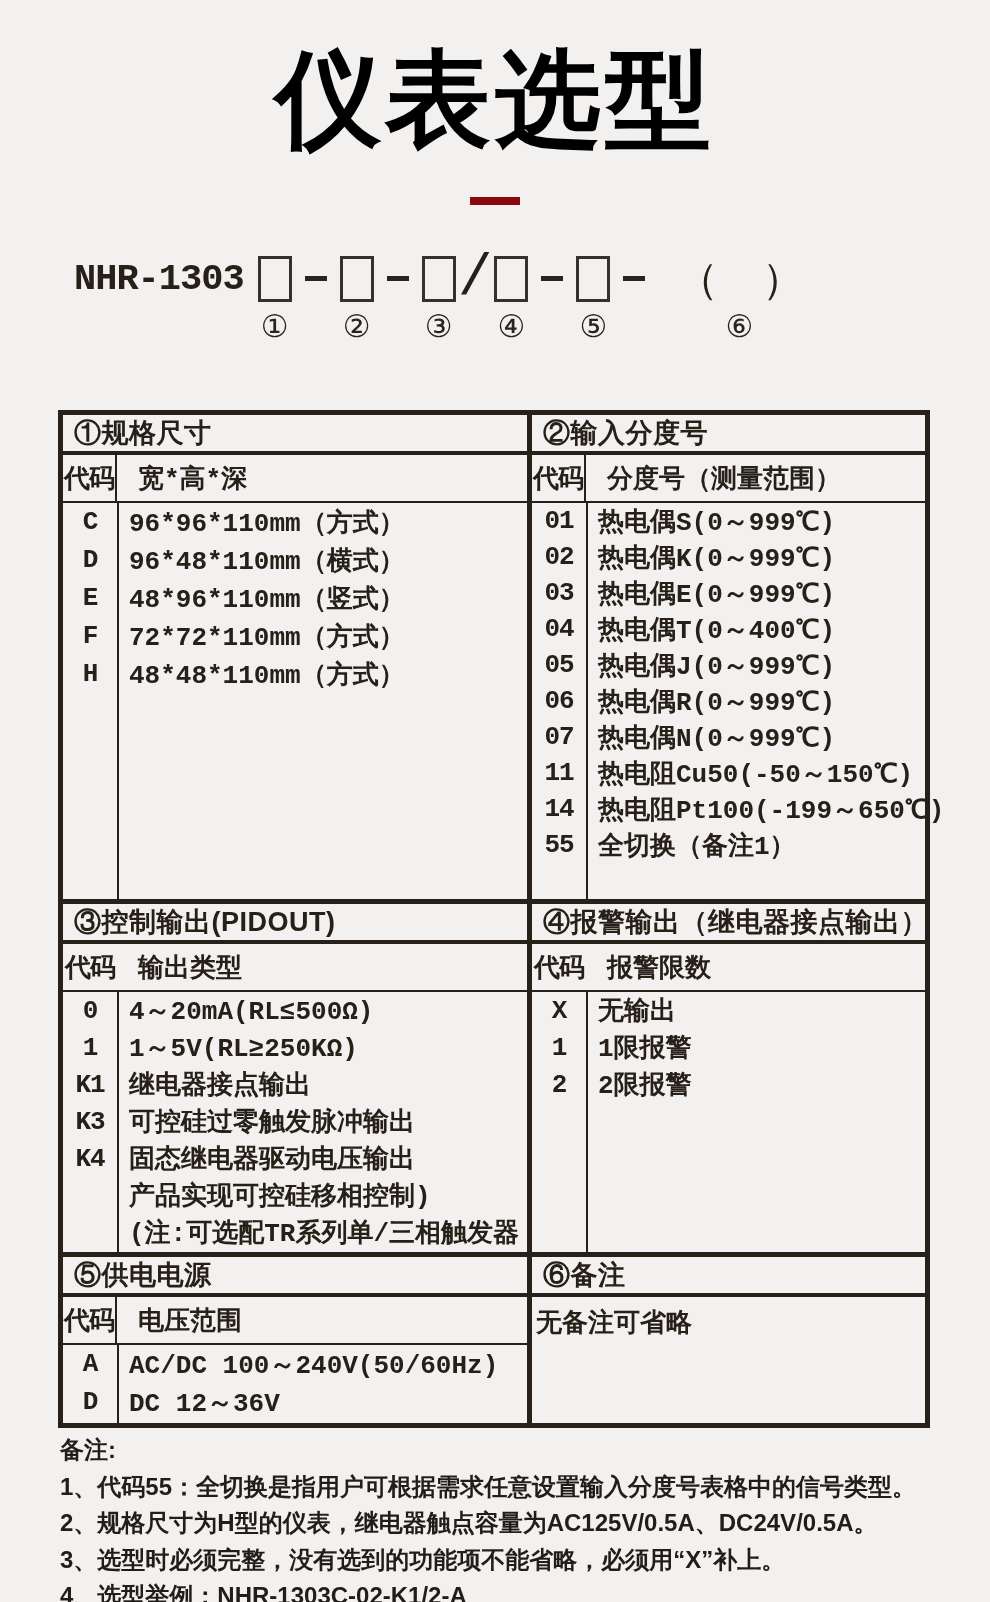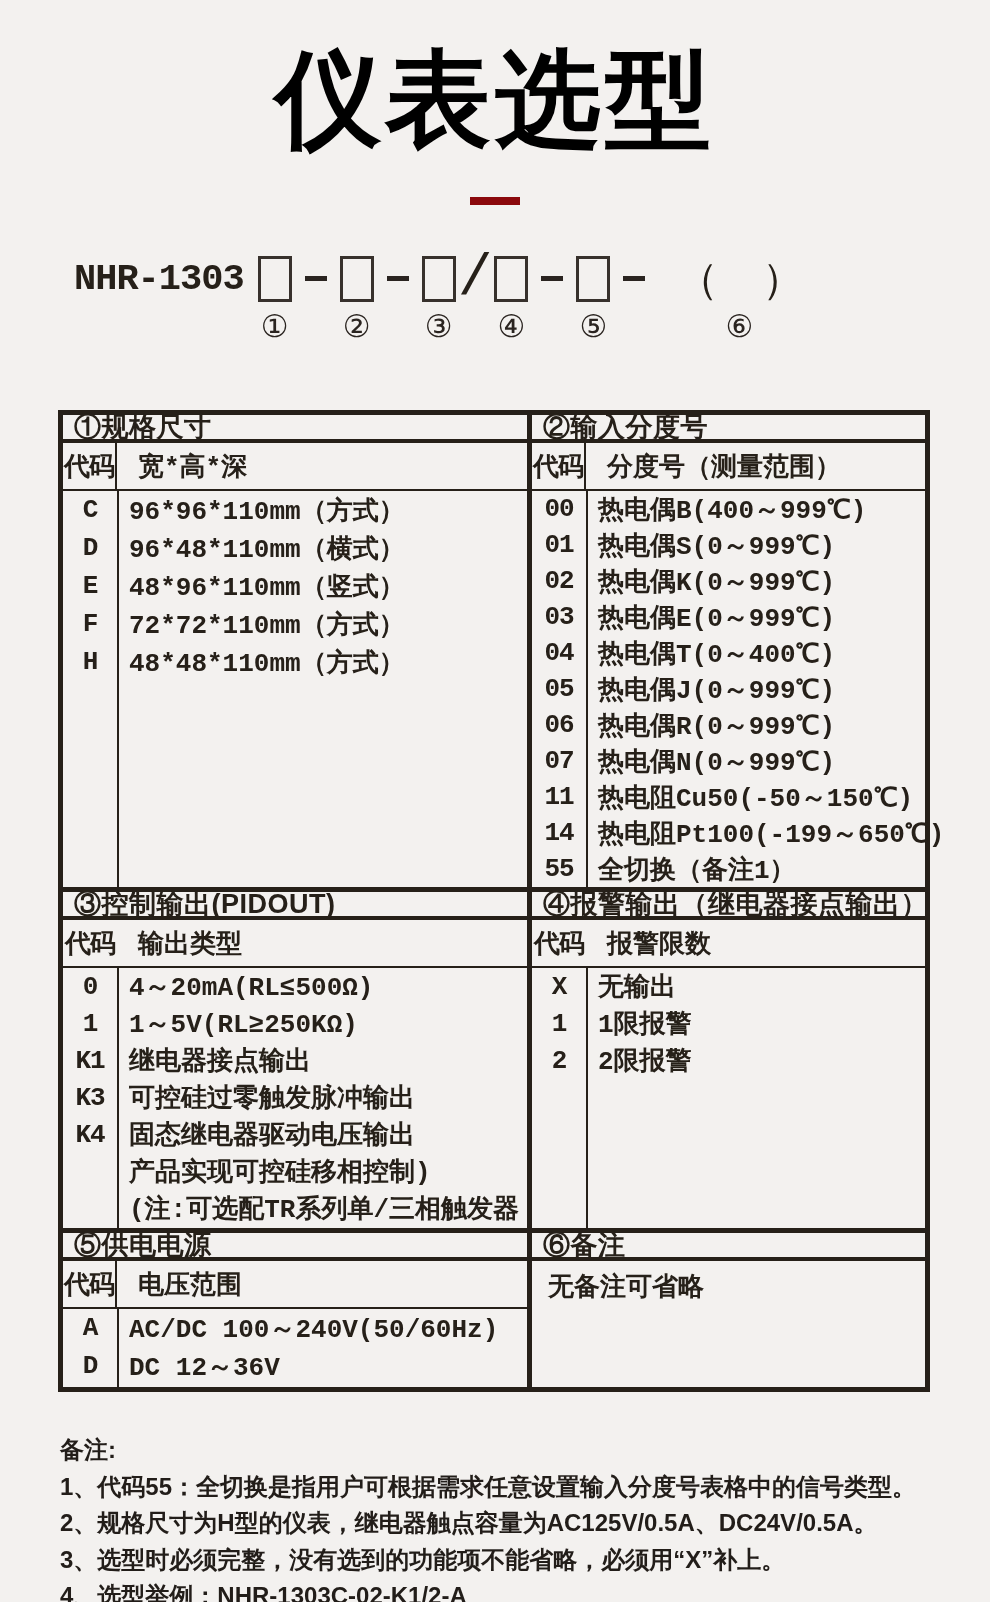--- a/index.html
+++ b/index.html
@@ -66,21 +66,21 @@
     border:5px solid var(--ink);
     background:var(--bg);
   }
   .band{ display:flex; }
   .band + .band{ border-top:5px solid var(--ink); }
   .half{ flex:0 0 auto; }
   .half.lh{ width:464px; }
   .half.rh{ width:394px; border-left:5px solid var(--ink); flex:1; }
 
   .sec-title{
-    height:28px; display:flex; align-items:center;
+    height:40px; display:flex; align-items:center;
     padding-left:11px;
     font-size:27px; font-weight:700;
     border-bottom:4px solid var(--ink);
     letter-spacing:0.5px;
     font-family:"Liberation Sans", sans-serif;
     white-space:nowrap;
   }
   .col-head{
     height:48px; display:flex; align-items:center;
     border-bottom:2px solid var(--ink);
@@ -107,21 +107,21 @@
   }
   .tdesc{ padding-left:12px; font-size:26px; font-weight:700; white-space:nowrap;font-family:Liberation Mono, monospace; }
   .rows38 .trow{ height:38px; }
   .rows36 .trow{ height:36px; }
   .rows37 .trow{ height:37px; }
   .b1 .tbody{ height:396px; }
   .b2 .tbody{ height:260px; }
   .b3 .tbody{ height:78px; }
 
   .note-cell{
-    padding:8px 0 0 16px;
+    padding:8px 0 0 4px;
     font-size:26px; font-weight:700;
     font-family:"Liberation Mono", monospace;
   }
 
   
   .footnotes{
     position:absolute; left:60px; top:1392px; width:900px;
     font-size:24px; font-weight:700; line-height:36.5px;
     font-family:"Liberation Sans", sans-serif;
     color:#221d19;
@@ -238,24 +238,20 @@
           </div>
       </div>
       <div class="half rh">
         <div class="sec-title">②输入分度号</div>
         <div class="col-head with-div">
           <div class="hcode">代码</div>
           <div class="hdesc">分度号（测量范围）</div>
         </div>
         <div class="tbody with-div rows36">
             <div class="trow">
-              <div class="tcode">00</div>
-              <div class="tdesc">热电偶B(400～999℃)</div>
-            </div>
-            <div class="trow">
               <div class="tcode">01</div>
               <div class="tdesc">热电偶S(0～999℃)</div>
             </div>
             <div class="trow">
               <div class="tcode">02</div>
               <div class="tdesc">热电偶K(0～999℃)</div>
             </div>
             <div class="trow">
               <div class="tcode">03</div>
               <div class="tdesc">热电偶E(0～999℃)</div>

